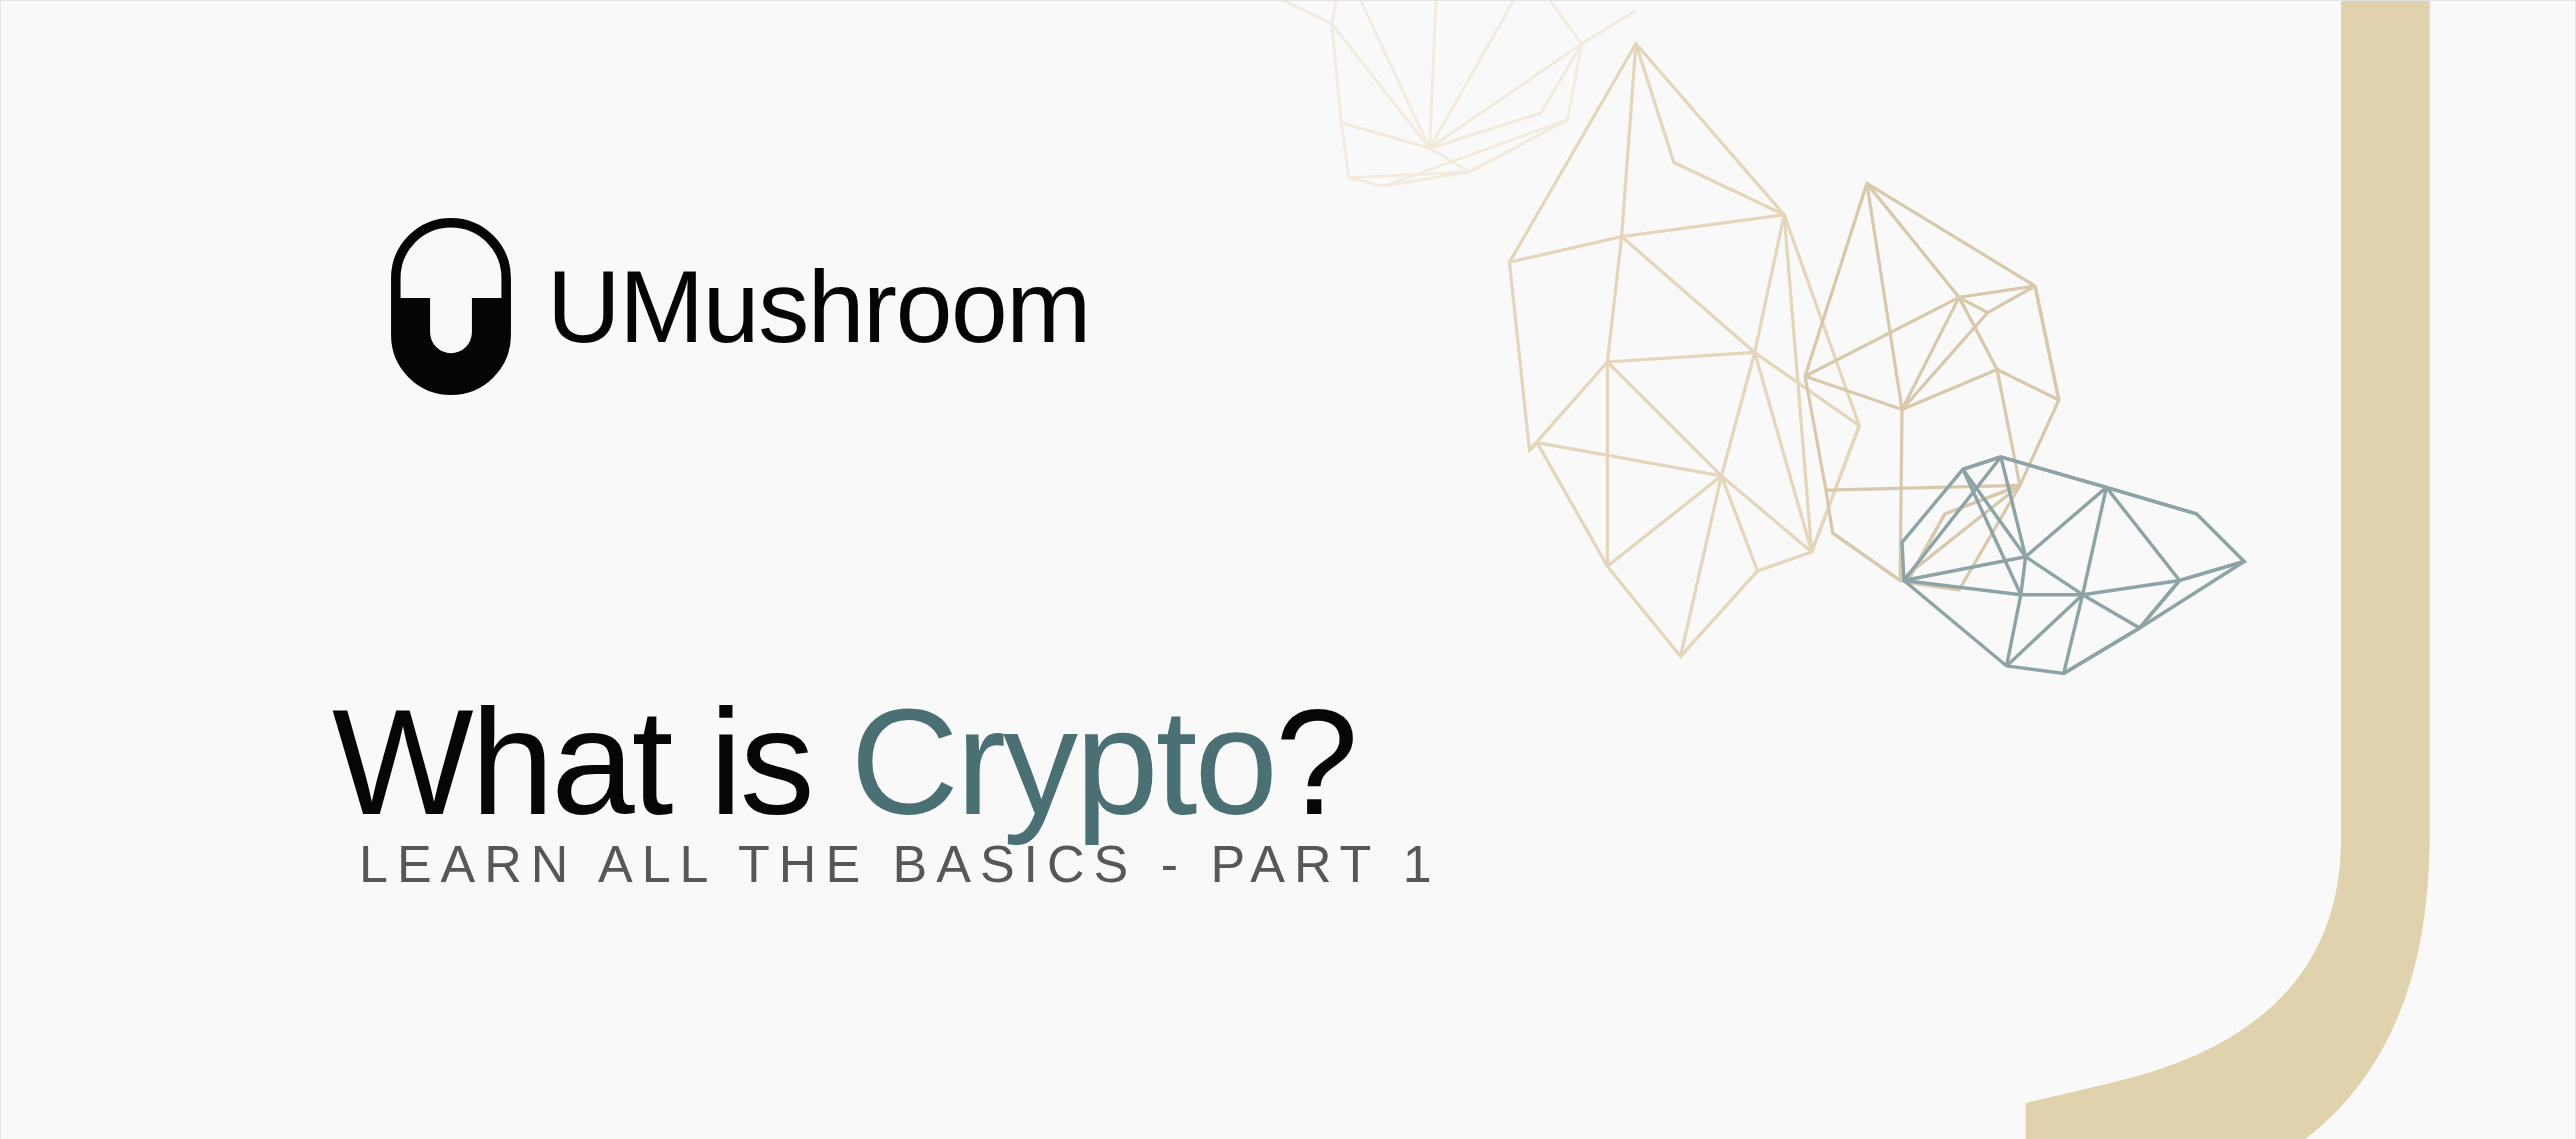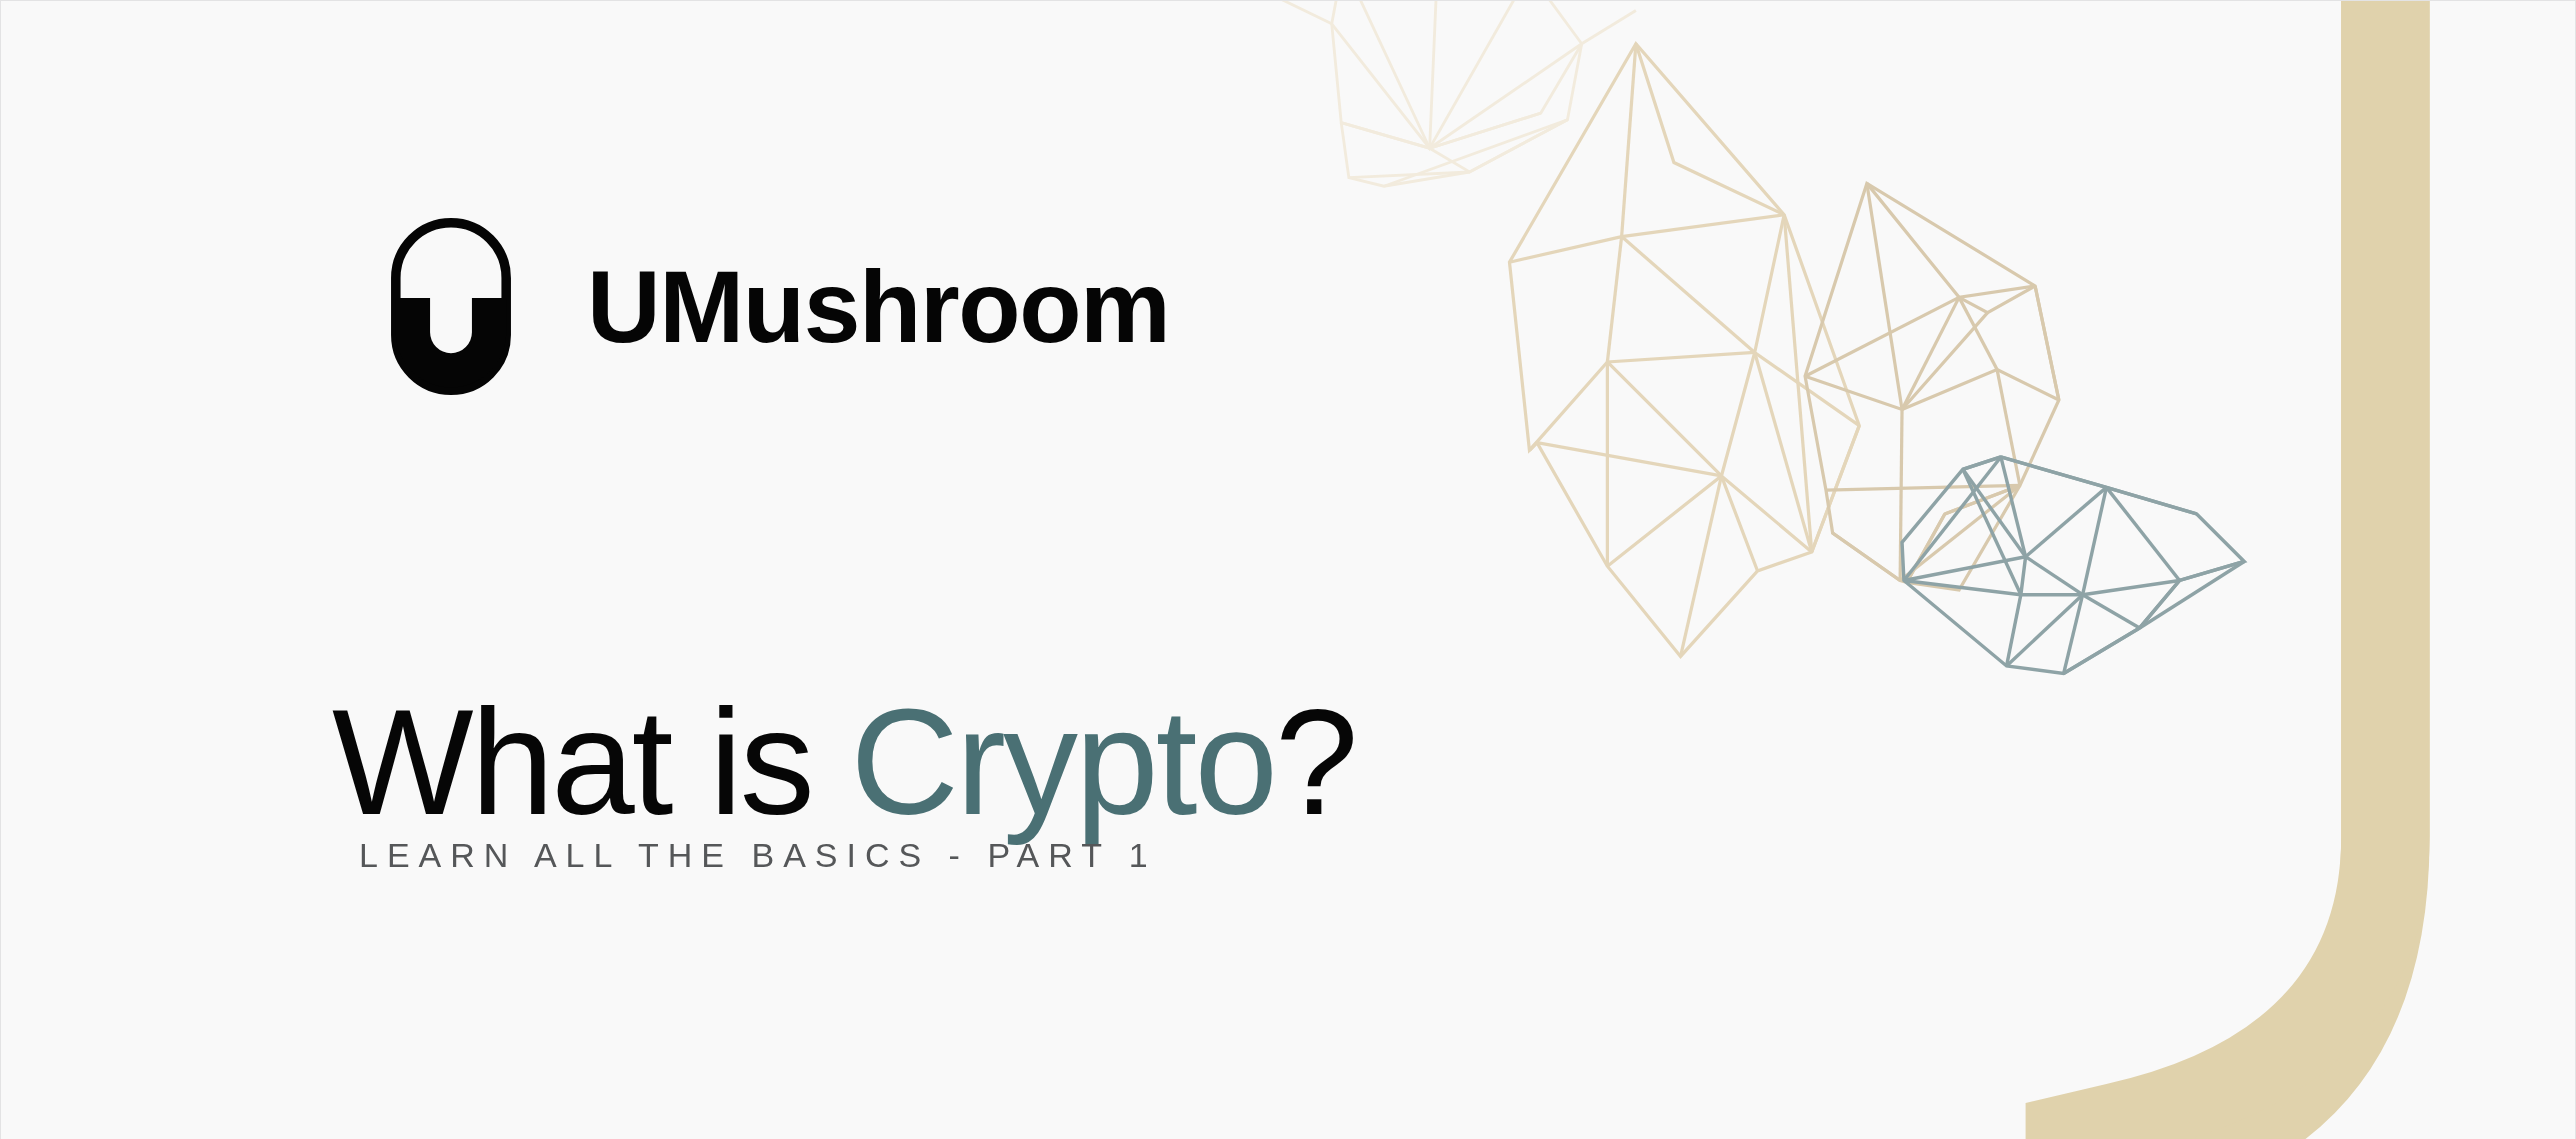--- a/index.html
+++ b/index.html
@@ -39,26 +39,25 @@
     gap: 36px;
   }
   .brand-mark {
     width: 120px;
     height: 177px;
     flex: 0 0 auto;
     display: block;
   }
   .brand-word {
     font-size: 102px;
-    font-weight: 700;
+    font-weight: 400;
     letter-spacing: -1.4px;
     color: #050505;
     line-height: 1;
     white-space: nowrap;
-    margin-left: 40px;
   }
 
   
   .headline {
     position: absolute;
     left: 331px;
     top: 582px;
     font-size: 150px;
     font-weight: 400;
     letter-spacing: -2.9px;
@@ -66,21 +65,21 @@
     color: #060606;
     white-space: nowrap;
   }
   .headline .accent { color: #4a7074; }
 
   
   .subtitle {
     position: absolute;
     left: 358px;
     top: 837px;
-    font-size: 34px;
+    font-size: 52px;
     font-weight: 400;
     letter-spacing: 9px;
     color: #555759;
     line-height: 1;
     white-space: nowrap;
   }
 </style>
 </head>
 <body>
 

